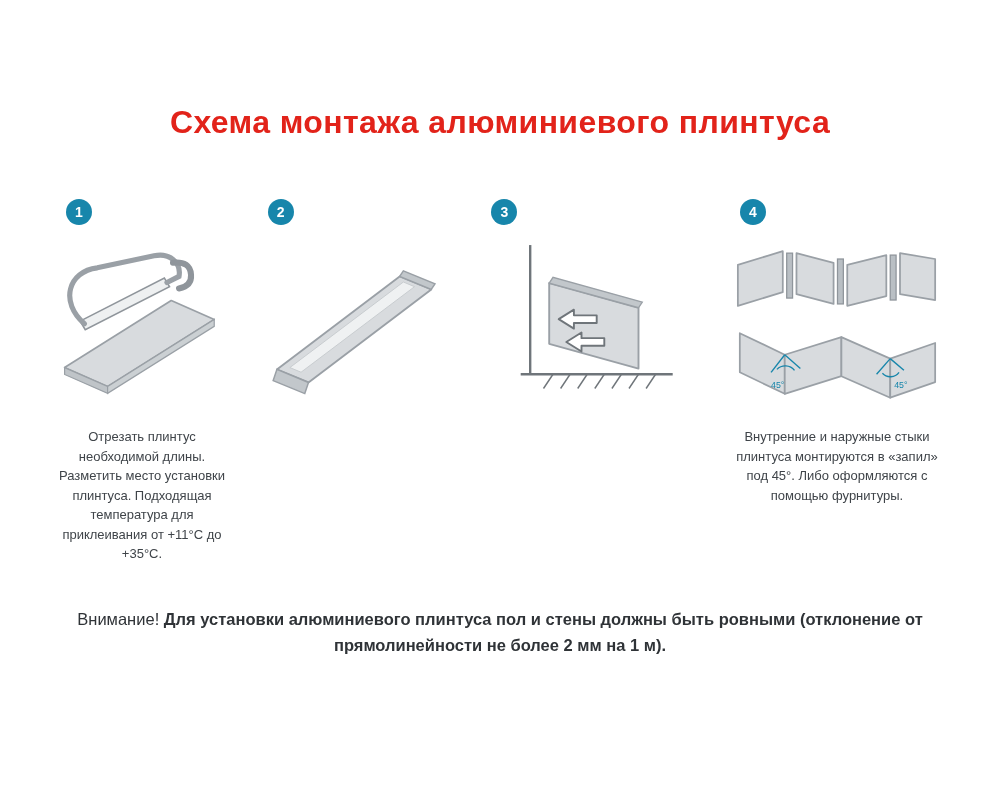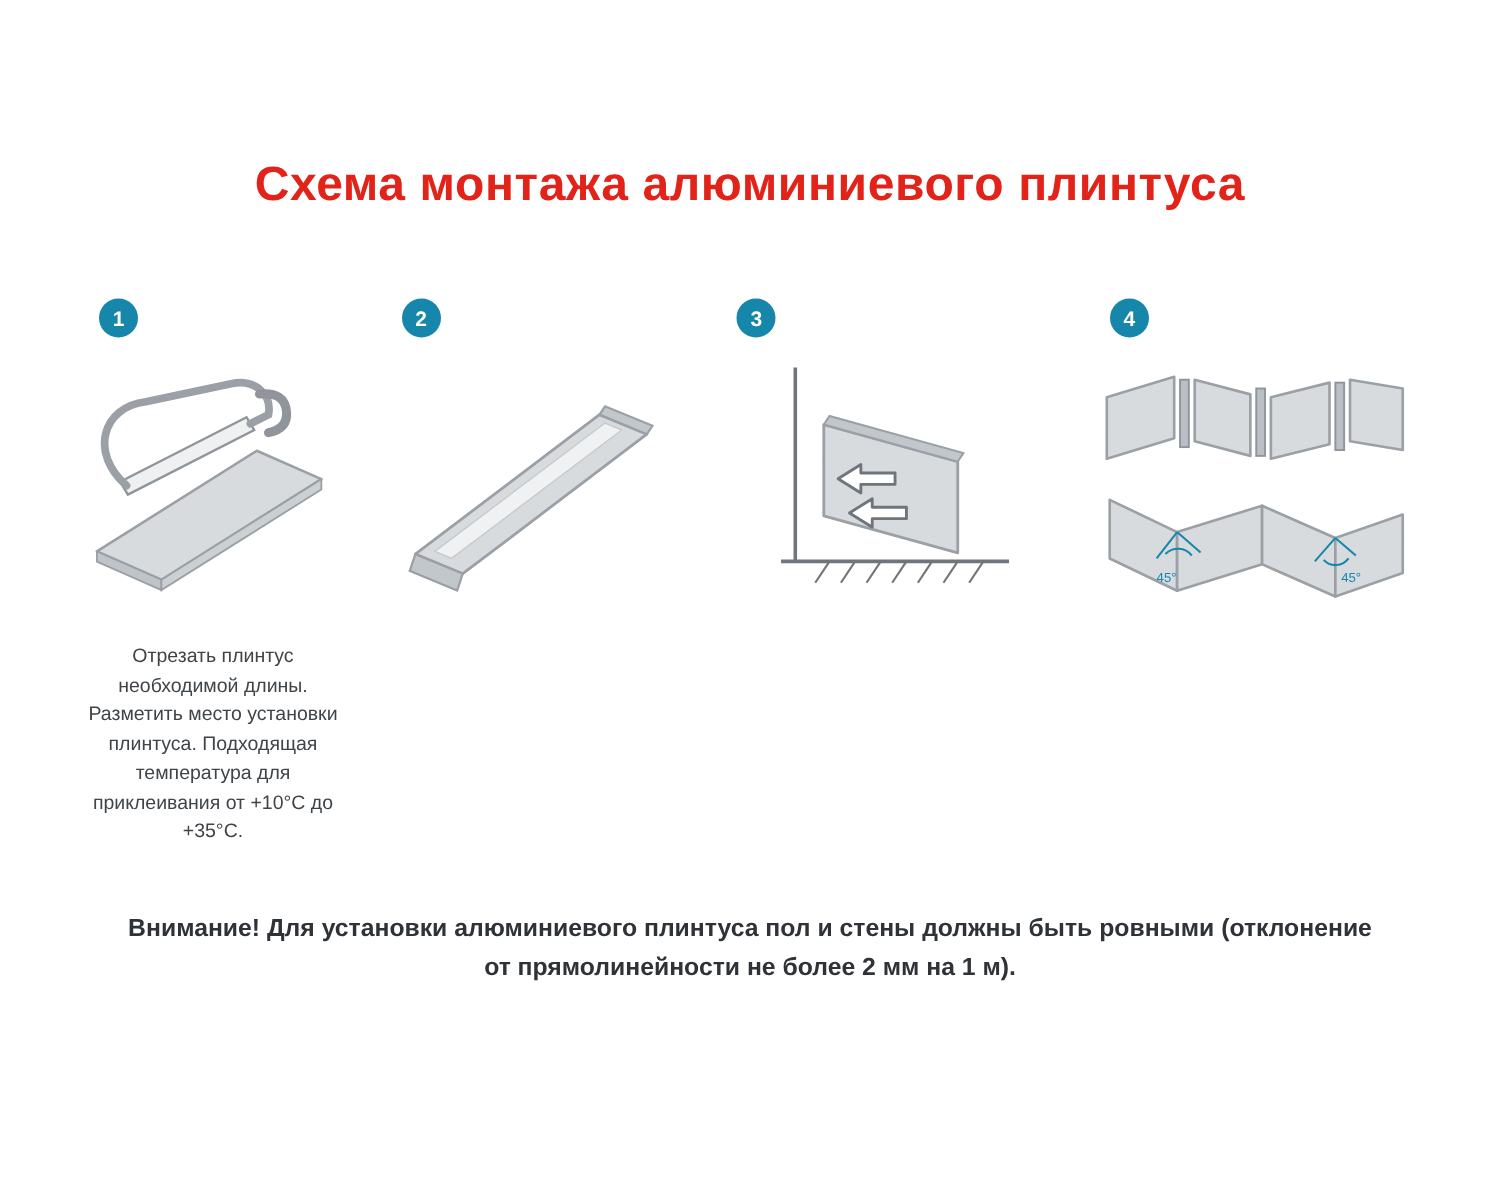--- a/index.html
+++ b/index.html
@@ -61,21 +61,21 @@
   }
   .notice {
     margin: 42px auto 0;
     width: 846px;
     text-align: center;
     font-size: 16.5px;
     line-height: 1.6;
     color: #2f3337;
     font-weight: 600;
   }
-  .notice b { font-weight: 700; margin-top: 48px; }
+  .notice b { font-weight: 400; margin-top: 48px; }
 </style>
 </head>
 <body>
 
 <div class="page">
 
   <h1 class="title">Схема монтажа алюминиевого плинтуса</h1>
 
   <div class="steps">
 
@@ -84,21 +84,21 @@
       <div class="illus">
         <svg width="172" height="186" viewBox="0 0 200 190" aria-hidden="true">
           <polygon points="10,148 134,70 184,92 60,170" fill="#d8dbde" stroke="#9aa0a6" stroke-width="2" stroke-linejoin="round"></polygon>
           <polygon points="10,148 60,170 60,178 10,156" fill="#bfc4c8" stroke="#9aa0a6" stroke-width="1.4"></polygon>
           <polygon points="60,170 184,92 184,100 60,178" fill="#cbd0d3" stroke="#9aa0a6" stroke-width="1.4"></polygon>
           <polygon points="28,94 126,44 132,54 34,104" fill="#eef0f1" stroke="#8f959b" stroke-width="1.8"></polygon>
           <path d="M33,97 C4,72 14,36 48,32 L114,18 C132,14 146,26 143,42 L129,49" fill="none" stroke="#9aa0a6" stroke-width="6" stroke-linecap="round"></path>
           <path d="M136,26 q20,-2 21,14 q1,13 -14,16" fill="none" stroke="#8f959b" stroke-width="7" stroke-linecap="round"></path>
         </svg>
       </div>
-      <p class="desc">Отрезать плинтус необходимой длины. Разметить место установки плинтуса. Подходящая температура для приклеивания от +10°С до +35°С.</p>
+      <p class="desc">Отрезать плинтус необходимой длины. Разметить место установки плинтуса. Подходящая температура для приклеивания от +11°С до +35°С.</p>
     </div>
 
     <div class="step step-2">
       <div class="badge">2</div>
       <div class="illus">
         <svg width="186" height="186" viewBox="0 0 200 190" aria-hidden="true">
           <polygon points="16,146 148,46 182,60 50,160" fill="#d8dbde" stroke="#9aa0a6" stroke-width="2" stroke-linejoin="round"></polygon>
           <polygon points="30,144 152,52 164,57 42,149" fill="#eff1f2" stroke="#c6cacd" stroke-width="1"></polygon>
           <polygon points="16,146 50,160 46,172 12,158" fill="#c2c7cb" stroke="#9aa0a6" stroke-width="1.6"></polygon>
           <polygon points="148,46 182,60 186,54 152,40" fill="#c2c7cb" stroke="#9aa0a6" stroke-width="1.6"></polygon>
@@ -157,20 +157,21 @@
             <path d="M54,126 L70,140"></path>
             <path d="M46,141 A 12 12 0 0 1 64,142"></path>
             <path d="M162,130 L148,146"></path>
             <path d="M162,130 L176,142"></path>
             <path d="M154,145 A 11 11 0 0 0 171,144"></path>
           </g>
           <text x="40" y="160" font-size="9" fill="#1786ab">45°</text>
           <text x="166" y="160" font-size="9" fill="#1786ab">45°</text>
         </svg>
       </div>
+      <p class="desc">Внутренние и наружные стыки плинтуса монтируются в «запил» под 45°. Либо оформляются с помощью фурнитуры.</p>
     </div>
 
   </div>
 
   <p class="notice">
     <b>Внимание!</b>
     <span>Для установки алюминиевого плинтуса пол и стены должны быть ровными (отклонение от прямолинейности не более 2 мм на 1 м).</span>
   </p>
 
 </div>

